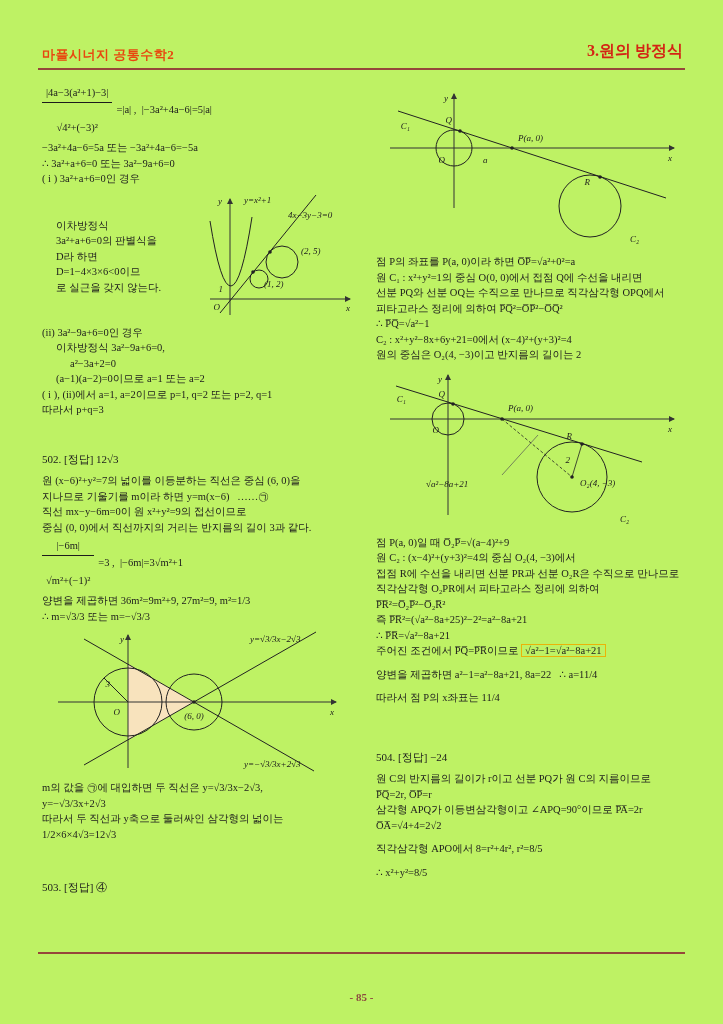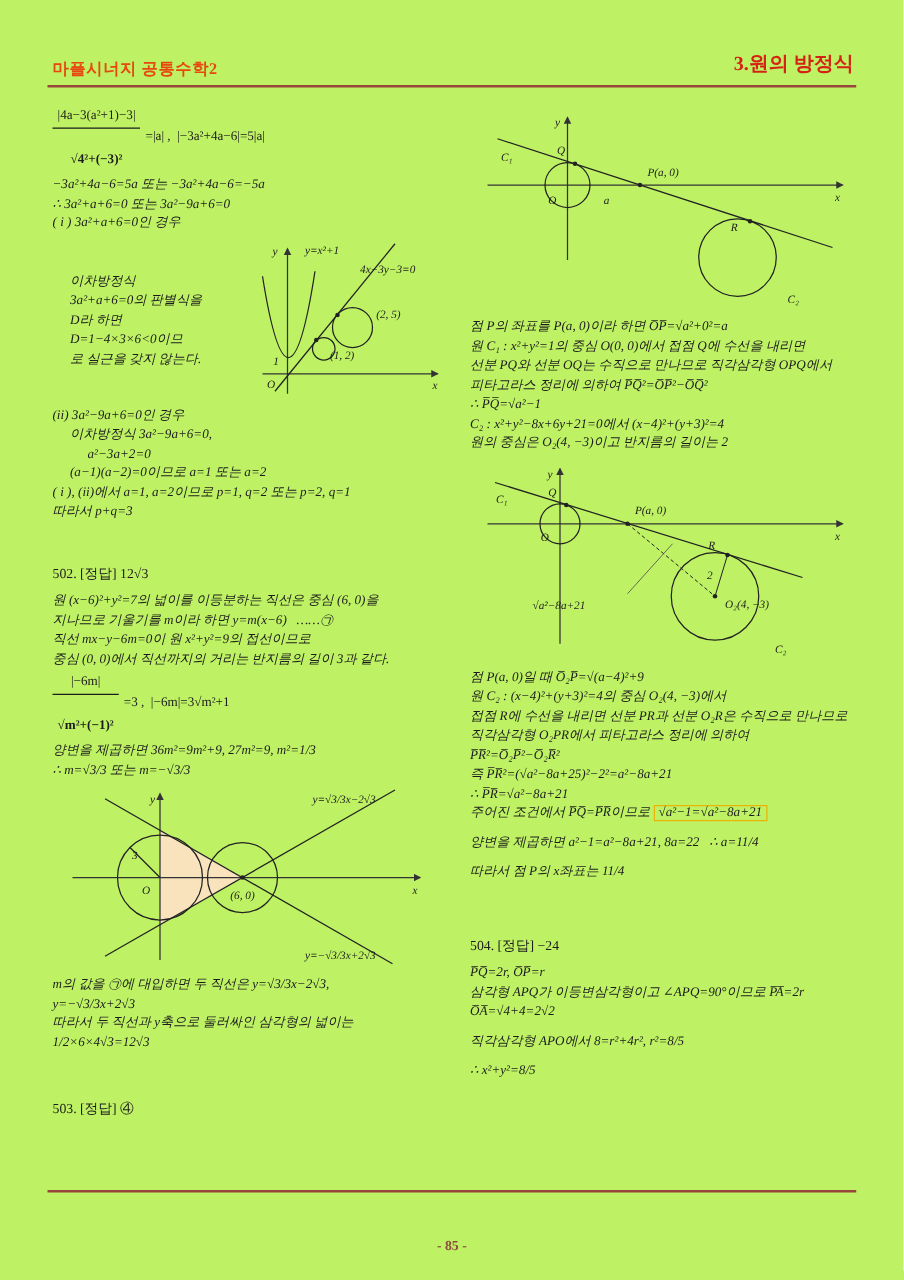--- a/index.html
+++ b/index.html
@@ -11,28 +11,28 @@
   }
   .hdr-book { position:absolute; left:42px; top:46px; font-size:13px; font-weight:bold; color:#e8470f; letter-spacing:.5px; }
   .hdr-chapter { position:absolute; right:40px; top:41px; font-size:16px; font-weight:bold; color:#d42314;font-family:Liberation Serif, serif; }
   .rule { position:absolute; left:38px; width:647px; height:2px; background:#96463a; }
   .rule-top { top:68px; }
   .rule-bottom { top:952px; }
   .page-num { position:absolute; top:991px; left:0; width:100%; text-align:center; font-size:11px; font-weight:bold; color:#8d4a3f; }
   .col { position:absolute; top:82px; font-size:10.5px; line-height:15.5px; }
   .col-left  { left:42px;  width:314px; }
   .col-right { left:376px; width:312px; }
-  .line { min-height:15px;font-style:italic; }
+  .line { min-height:15px; }
   .ind  { padding-left:14px; }
   .ind2 { padding-left:28px; }
   .answer { font-weight:normal; font-size:11px; margin:4px 0 6px 0; }
   .frac-line { display:flex; align-items:center; margin:3px 0 5px 0; }
   .frac { display:inline-flex; flex-direction:column; text-align:center; margin-right:4px;gap:16px; }
   .frac .num { padding:0 4px 1px 4px; border-bottom:1px solid #1c1c1c; }
-  .frac .den { padding:1px 4px 0 4px;font-weight:bold; }
+  .frac .den { padding:1px 4px 0 4px; }
   .fig-row { display:flex; align-items:center; }
   .fig-row .side-text { width:162px; padding-left:14px; padding-top:2px; }
   .diagram { display:block; margin:4px auto 6px auto; }
   svg text { font-size:9px; font-family:"Liberation Serif","DejaVu Serif",serif; fill:#1c1c1c; font-style:italic; }
   .boxed { border:1px solid #eab308; padding:0 3px; }
   .sp30 { height:30px; } .sp34 { height:34px; } .sp40 { height:40px; } .sp8 { height:8px; }
 </style>
 </head>
 <body>
 
@@ -227,20 +227,21 @@
     </div>
 
     <div class="sp8"></div>
     <div class="line">양변을 제곱하면 a²−1=a²−8a+21, 8a=22 &nbsp;&nbsp;∴ a=11/4</div>
     <div class="sp8"></div>
     <div class="line">따라서 점 P의 x좌표는 11/4</div>
 
     <div class="sp40"></div>
 
     <div class="answer">504. [정답] −24</div>
+    <div class="line">원 C의 반지름의 길이가 r이고 선분 PQ가 원 C의 지름이므로</div>
     <div class="line">P̅Q̅=2r, O̅P̅=r</div>
     <div class="line">삼각형 APQ가 이등변삼각형이고 ∠APQ=90°이므로 P̅A̅=2r</div>
     <div class="line">O̅A̅=√4+4=2√2</div>
     <div class="sp8"></div>
     <div class="line">직각삼각형 APO에서 8=r²+4r², r²=8/5</div>
     <div class="sp8"></div>
     <div class="line">∴ x²+y²=8/5</div>
   </div>
 
   <div class="rule rule-bottom"></div>

